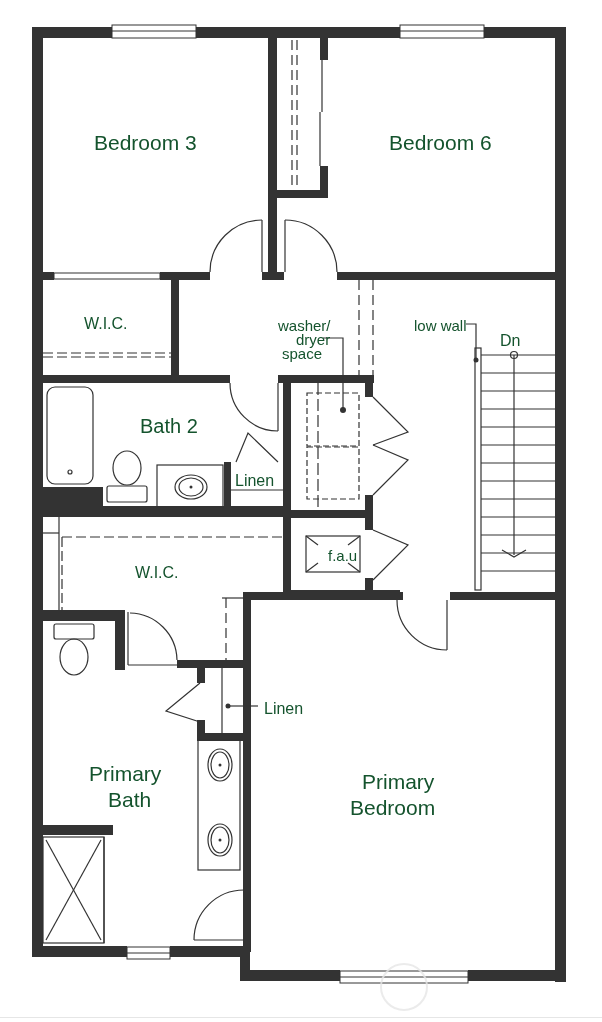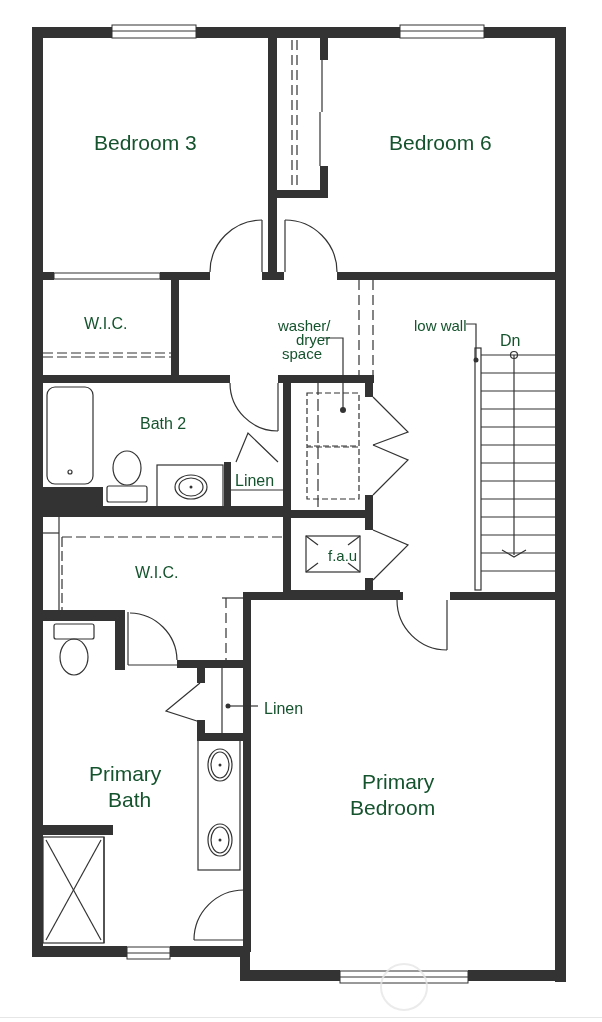--- a/index.html
+++ b/index.html
@@ -1,20 +1,20 @@
 <!DOCTYPE html>
 <html><head>
 <meta charset="utf-8">
 <style>
   html, body { margin: 0; padding: 0; background: #ffffff; }
   body { width: 602px; height: 1022px; overflow: hidden; position: relative; font-family: "Liberation Sans", sans-serif; }
   #plan { position: absolute; left: 0; top: 0; width: 602px; height: 1022px; }
   .label { position: absolute; color: #14532d; font-family: "Liberation Sans", sans-serif; text-align: center; white-space: nowrap; line-height: 1.1; }
   .lg { font-size: 21px; }
-  .md { font-size: 16px; }
+  .md { font-size: 20px; }
   .sm { font-size: 16px; }
   .xs { font-size: 15px; }
   .watermark { position: absolute; left: 385px; top: 962px; font-size: 22px; letter-spacing: 1px; color: rgba(255,255,255,0.75); font-family: "Liberation Sans", sans-serif; margin-top: 44px; }
   .wm-circle { position: absolute; left: 380px; top: 963px; width: 44px; height: 44px; border: 2px solid rgba(230,230,230,0.8); border-radius: 50%; }
   .bottom-rule { position: absolute; left: 0; top: 1017px; width: 602px; height: 1px; background: #e6e6e6; }
 </style>
 </head>
 <body>
 
 <svg id="plan" viewBox="0 0 602 1022" xmlns="http://www.w3.org/2000/svg">

